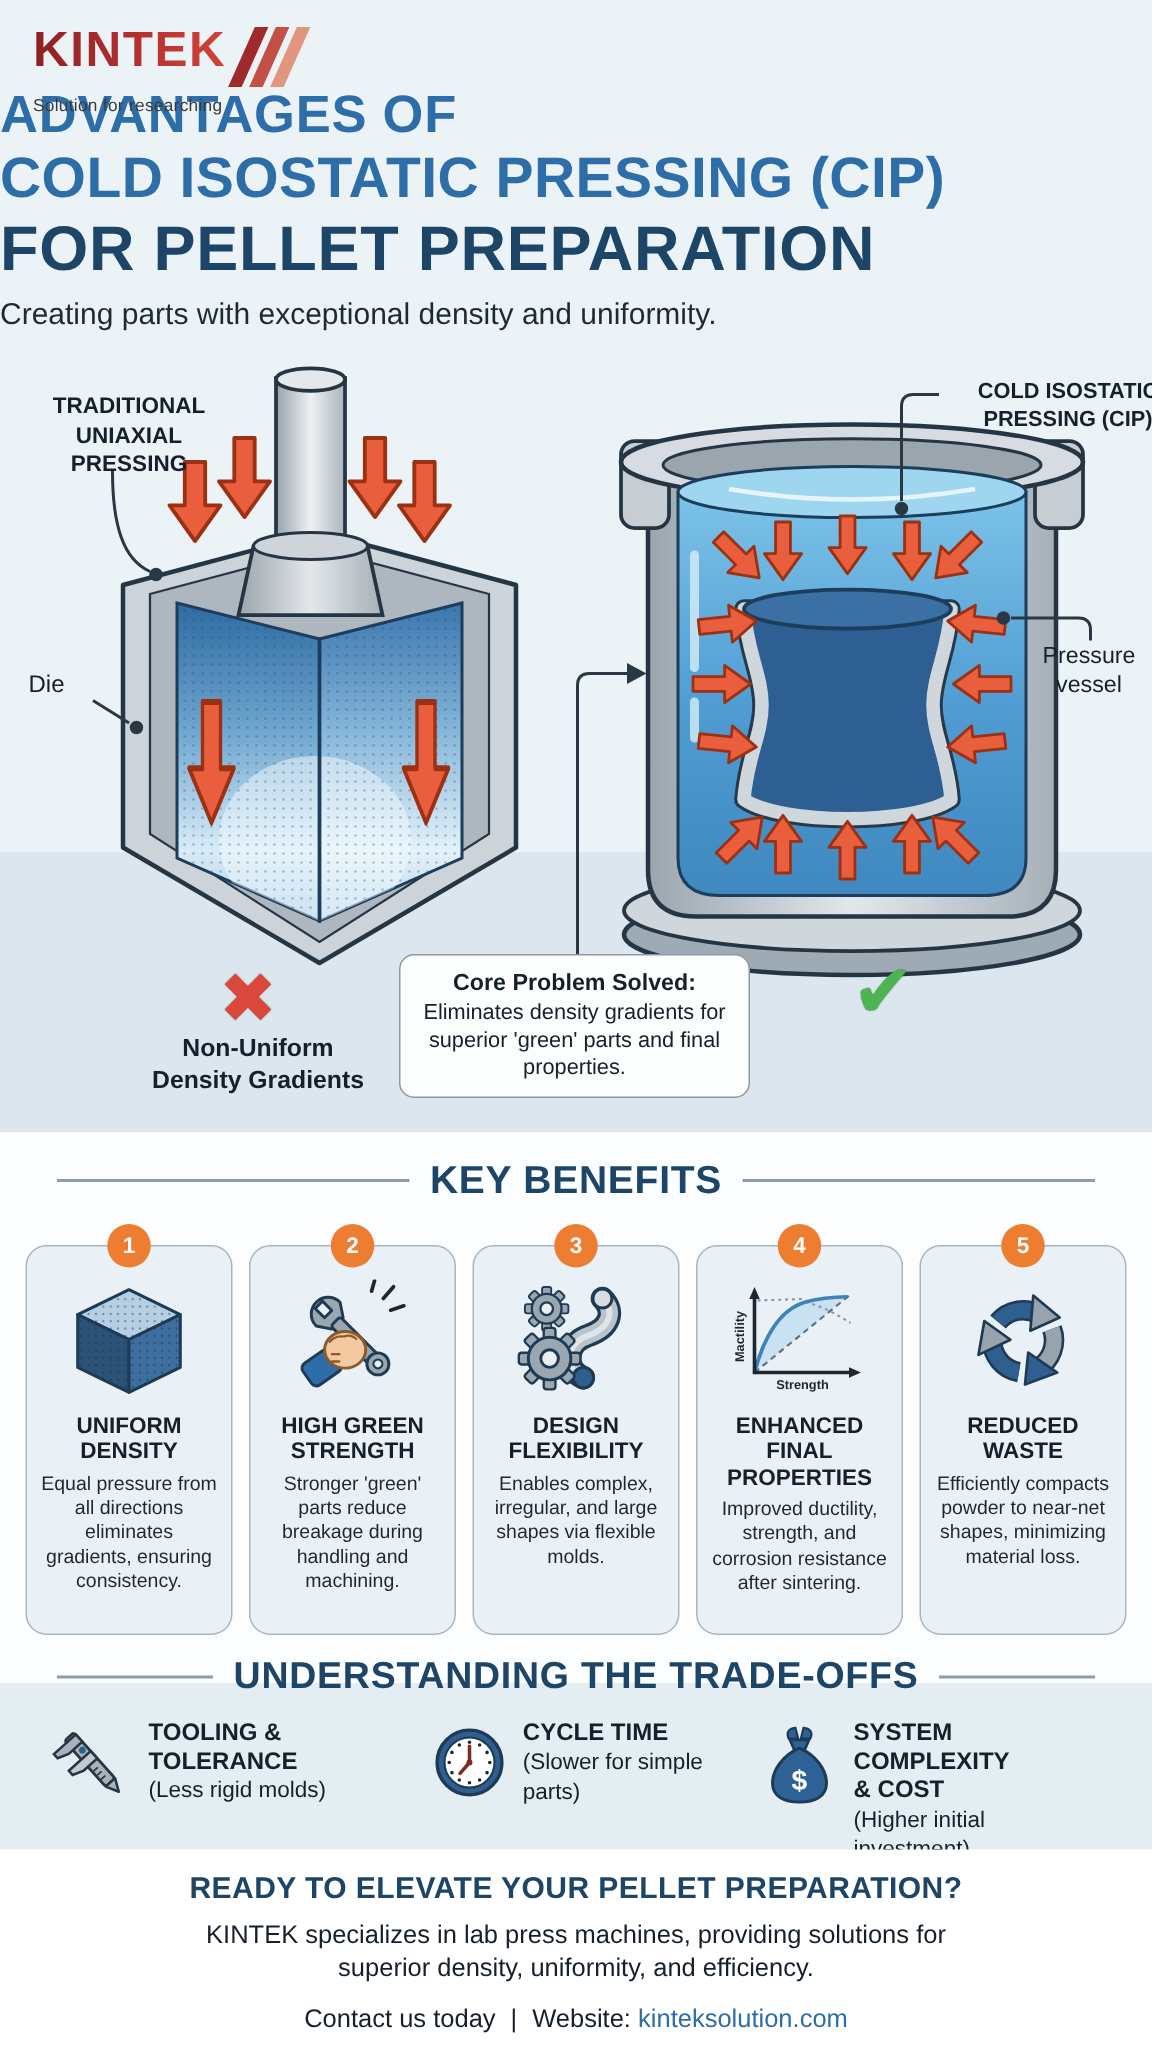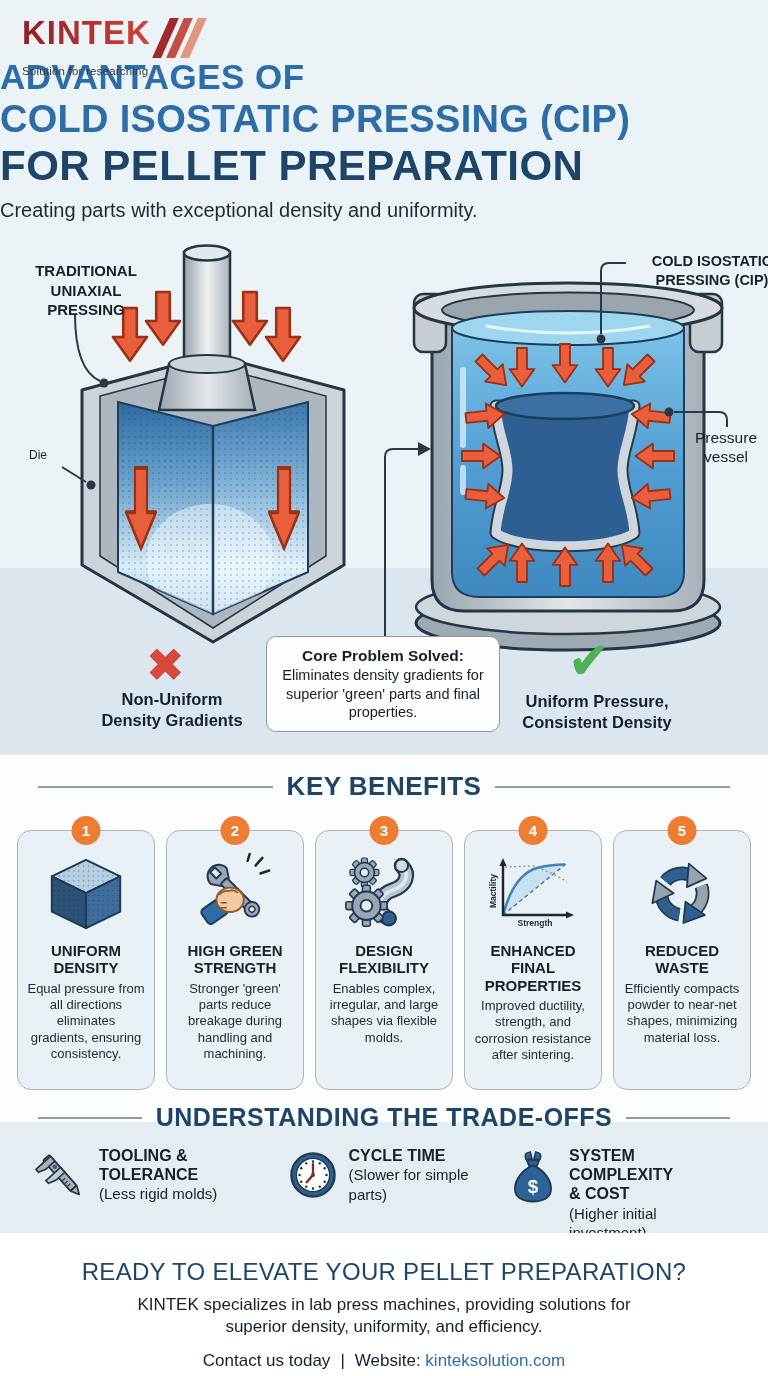--- a/index.html
+++ b/index.html
@@ -21,21 +21,21 @@
   .title-l2 { font-size:38px; font-weight:700; color:#2d6da8; letter-spacing:0.3px; line-height:1.15; }
   .title-l3 { font-size:42px; font-weight:700; color:#1d4568; letter-spacing:0.5px; line-height:1.15; }
   .subtitle { margin-top:9px; font-size:20px; color:#1e2a33; }
 
   
   .diagrams { position:relative; width:768px; height:525px; background:#ebf3f7; overflow:hidden; }
   .floor { position:absolute; left:0; top:338px; width:768px; height:187px; background:#dbe6ee; }
   .scene { position:absolute; left:0; top:0; }
   .dlabel { position:absolute; color:#14202c; white-space:pre-line; }
   .lbl-trad { left:26px; top:31px; width:120px; font-size:15px; font-weight:700; text-align:center; line-height:1.3; }
-  .lbl-die { left:29px; top:218px; font-size:12px; }
+  .lbl-die { left:19px; top:218px; font-size:16px; }
   .lbl-cip { left:626px; top:22px; width:128px; font-size:14.5px; font-weight:700; text-align:center; line-height:1.3;margin-left:22px; }
   .lbl-vessel { left:690px; top:198px; width:72px; font-size:15.5px; text-align:center; line-height:1.25; }
   .verdict-glyph { position:absolute; font-family:"DejaVu Sans", sans-serif; line-height:1; }
   .x-glyph { left:146px; top:412px; font-size:46px; color:#d9483b; text-shadow:0 0 1px #7a241a; }
   .check-glyph { left:568px; top:406px; font-size:50px; color:#4db353; text-shadow:0 0 1px #2e6b38; }
   .verdict-label { position:absolute; width:190px; text-align:center; font-size:16.5px; font-weight:700; color:#14202c; line-height:1.25; white-space:pre-line; }
   .x-label { left:77px; top:459px; }
   .check-label { left:502px; top:461px; }
   .core-box { position:absolute; left:266px; top:406px; width:234px; background:#fcfdfd; border:1.5px solid #8d9aa6; border-radius:10px; padding:9px 8px; text-align:center; }
   .core-title { font-size:15.5px; font-weight:700; color:#15202b; line-height:1.3; }
@@ -59,21 +59,21 @@
   .tradeoffs .section-heading { padding:0 38px; }
   .tradeoffs .section-heading h2 { font-size:25px; }
   .tradeoff-row { display:flex; justify-content:space-between; padding:0 30px 0 34px; margin-top:14px; }
   .tradeoff { display:flex; align-items:flex-start; gap:9px; }
   .tradeoff .ticon { flex:0 0 auto; margin-top:2px; }
   .tradeoff-title { font-size:16px; font-weight:700; color:#14202c; line-height:1.2; white-space:pre-line; }
   .tradeoff-note { font-size:15px; color:#14202c; line-height:1.3; }
 
   
   .footer { position:relative; width:768px; height:143px; background:#ffffff; text-align:center; }
-  .footer-heading { padding-top:25px; font-size:24px; font-weight:400; color:#1d4568; letter-spacing:0.3px; }
+  .footer-heading { padding-top:15px; font-size:20px; font-weight:700; color:#1d4568; letter-spacing:0.3px; }
   .footer-body { margin:8px auto 0; max-width:530px; font-size:17px; color:#15202b; line-height:1.3; }
   .contact-line { margin-top:13px; font-size:17px; color:#15202b; }
   .contact-line .sep { margin:0 10px; }
   .website { color:#2d6da8; text-decoration:none; }
 </style>
 </head>
 <body>
 
 <div class="page">
 
@@ -223,22 +223,20 @@
     <div class="dlabel lbl-die">Die</div>
     <div class="dlabel lbl-cip">COLD ISOSTATIC
 PRESSING (CIP)</div>
     <div class="dlabel lbl-vessel">Pressure
 vessel</div>
 
     <div class="verdict-glyph x-glyph">✖</div>
     <div class="verdict-label x-label">Non-Uniform
 Density Gradients</div>
     <div class="verdict-glyph check-glyph">✔</div>
-    <div class="verdict-label check-label">Uniform Pressure,
-Consistent Density</div>
 
     <div class="core-box">
       <div class="core-title">Core Problem Solved:</div>
       <div class="core-body">Eliminates density gradients for superior 'green' parts and final properties.</div>
     </div>
   </div>
 
   <div class="benefits">
     <div class="section-heading">
       <div class="line"></div>

